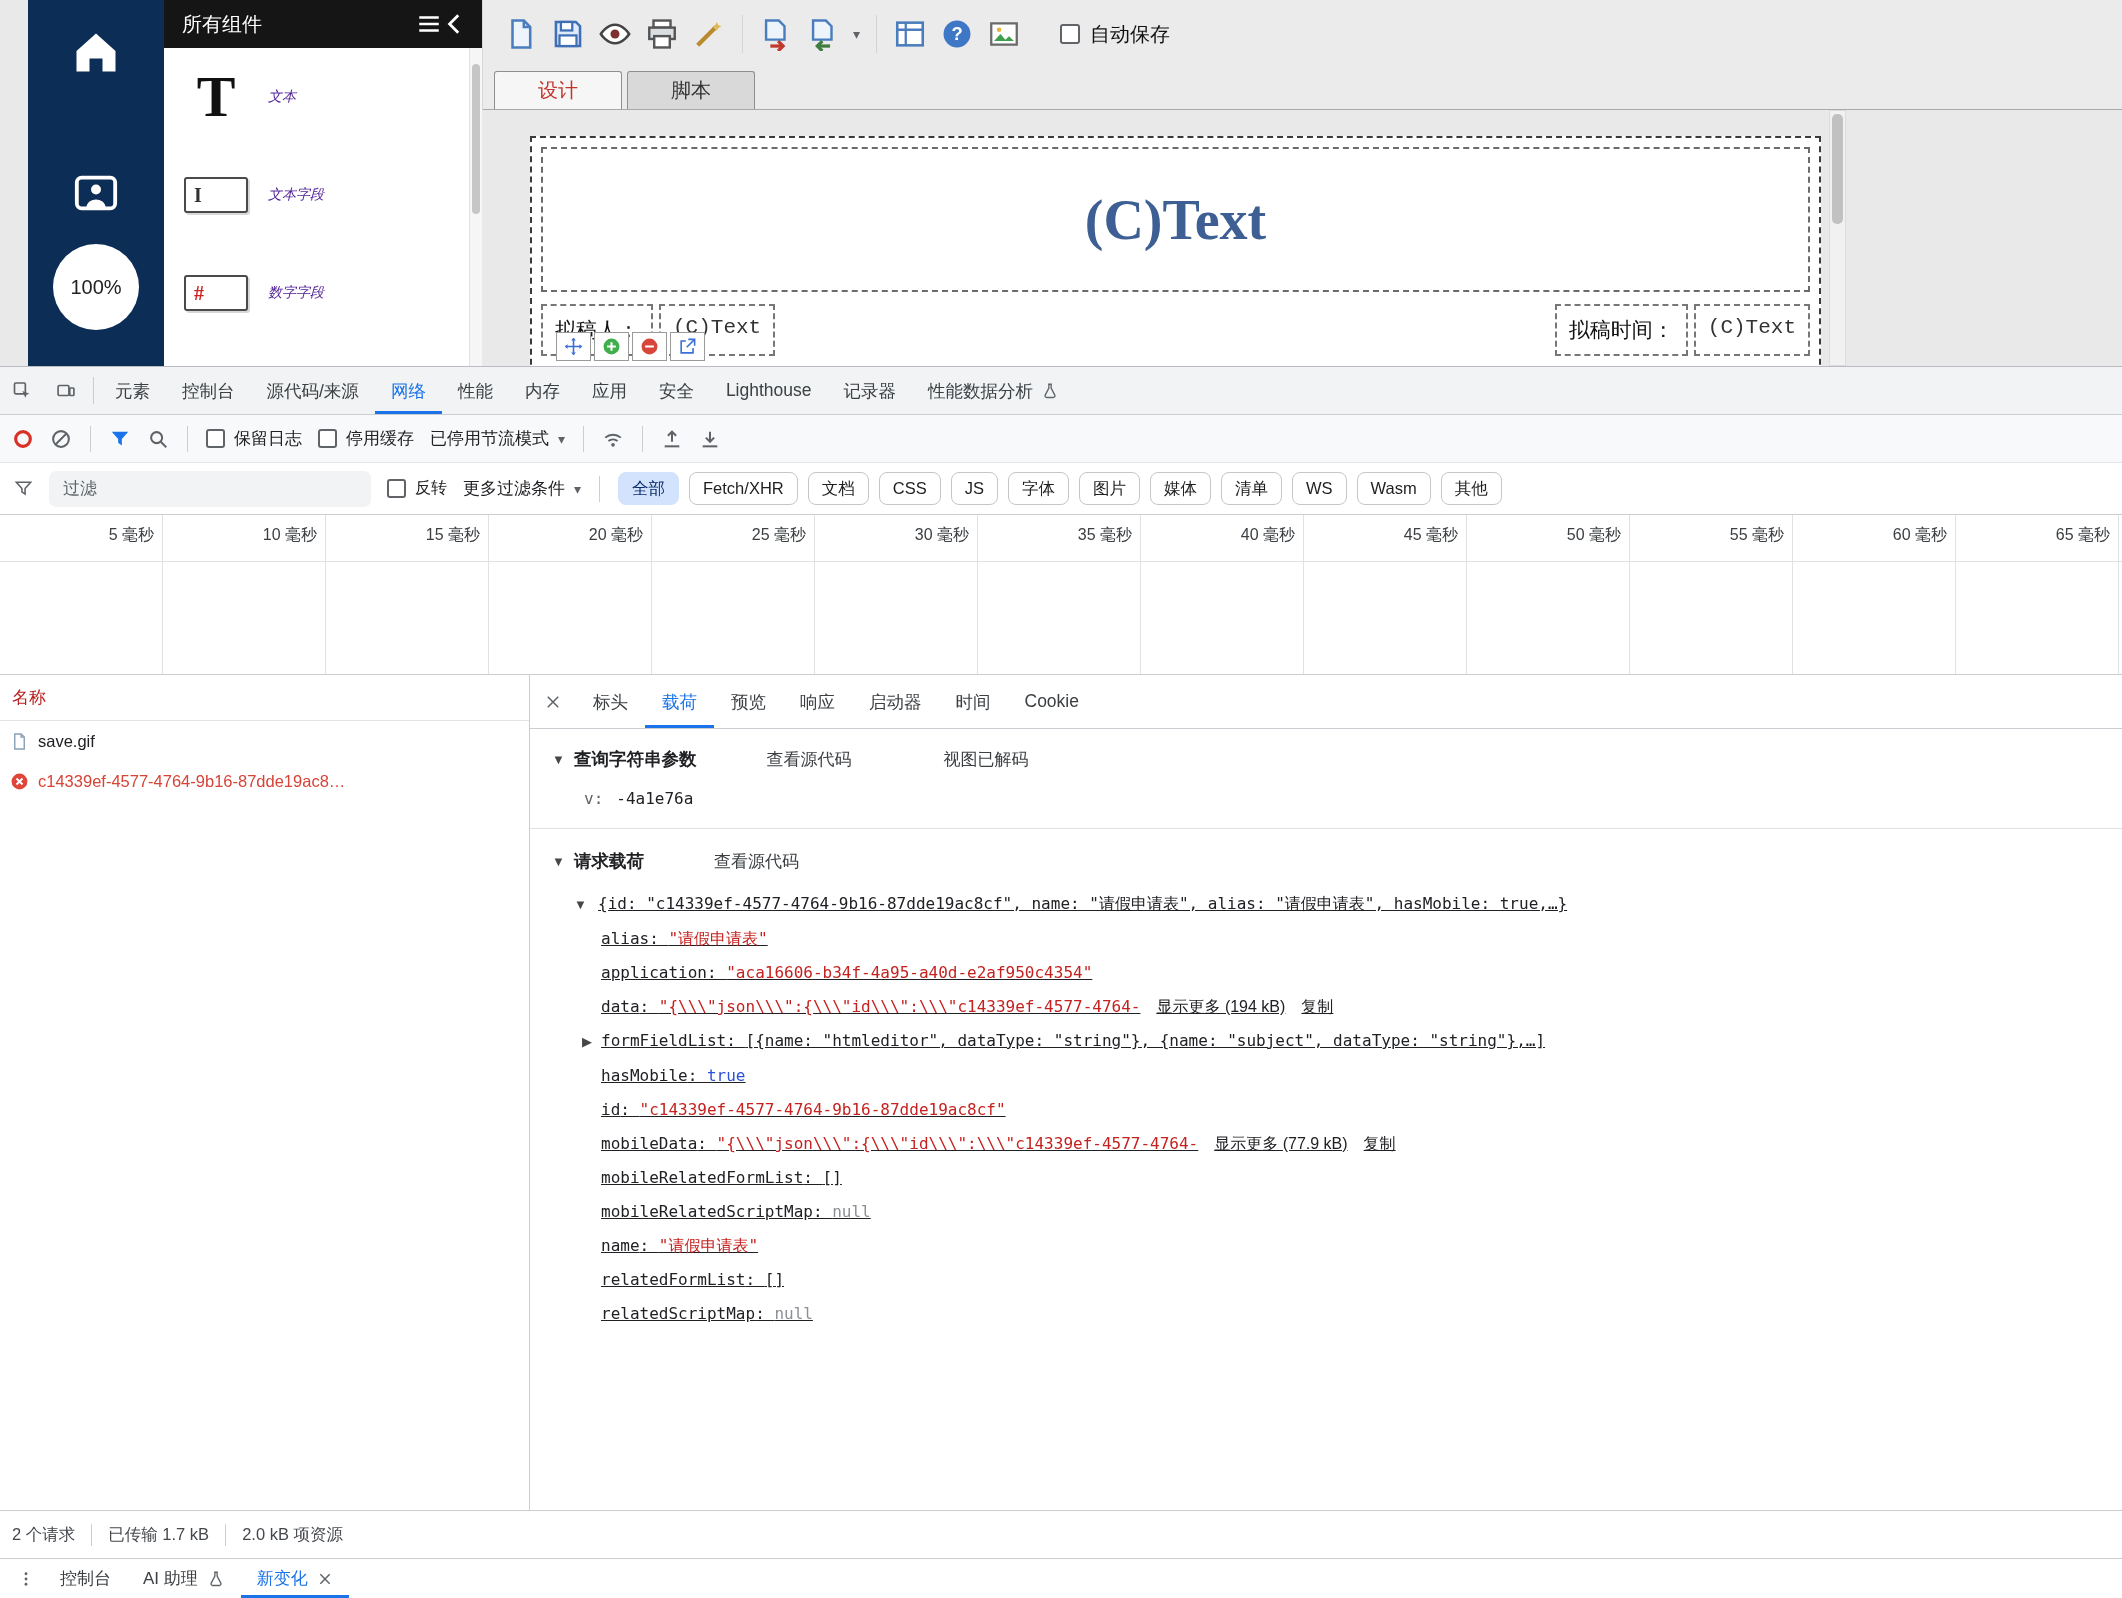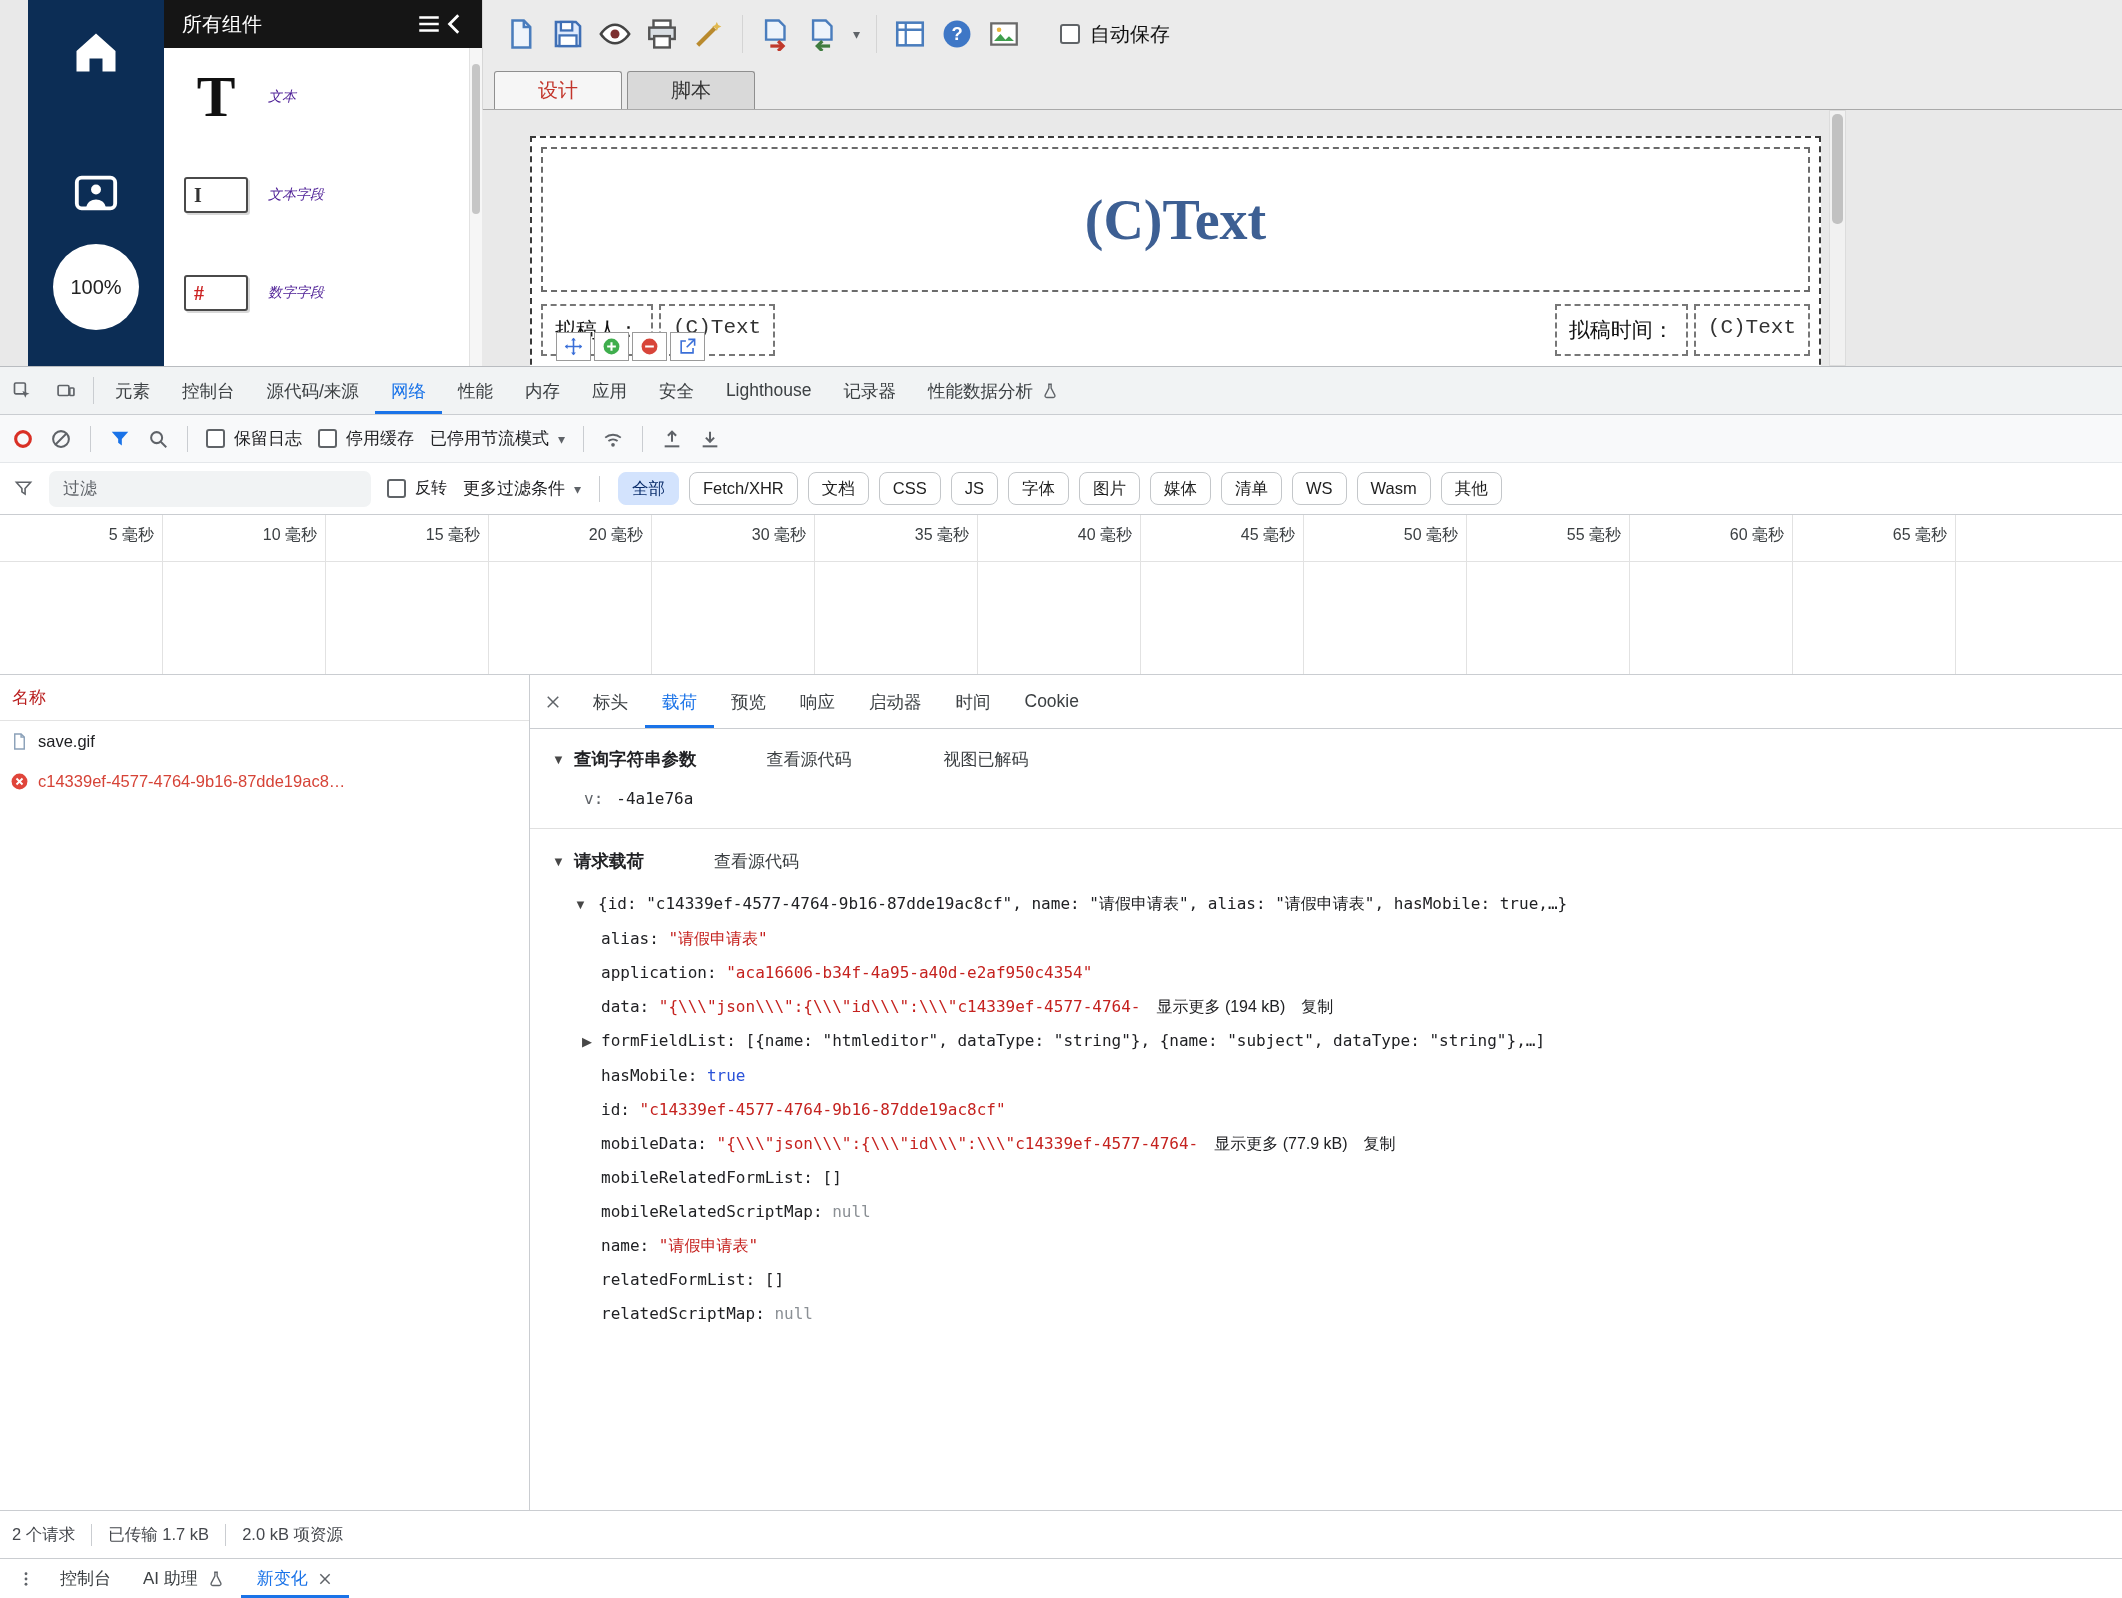--- a/index.html
+++ b/index.html
@@ -106,21 +106,21 @@
   .sec-h .tri { font-size:13px; color:#474747; width:22px; flex:none; }
   .sec-h .title { font-weight:600; font-size:17.5px; color:#202124; }
   .lnk { color:#3c4043; font-size:17px; }
   .ml70 { margin-left:70px; } .ml92 { margin-left:92px; }
   .qparam { margin:18px 0 0 54px; font-family:"DejaVu Sans Mono","Liberation Mono",monospace; font-size:16px; }
   .qparam .k { color:#5f6368; }
   .qparam .k::after { content:":"; }
   .qparam .v { color:#202124; margin-left:13px; }
   .pdivider { margin-top:20px; border-top:1px solid #e0e0e0; }
   .sec2 { margin-top:20px; }
-  .tree { margin-top:14px; font-family:"DejaVu Sans Mono","Liberation Mono",monospace; font-size:16px; line-height:34px; color:#202124; }
+  .tree { margin-top:14px; font-family:"DejaVu Sans Mono","Liberation Mono",monospace; font-size:16px; line-height:34px; color:#202124;text-decoration:underline; }
   .tln { padding-left:71px; white-space:nowrap; overflow:hidden; }
   .tln.root { padding-left:44px; }
   .tln.expandable { padding-left:52px; }
   .tri-t { font-family:"Liberation Sans","DejaVu Sans",sans-serif; font-size:13px; color:#474747; display:inline-block; width:24px; }
   .tri-s { font-family:"Liberation Sans","DejaVu Sans",sans-serif; font-size:13px; color:#474747; display:inline-block; width:19px; }
   .k { color:#202124; }
   .k::after { content:": "; white-space:pre; }
   .v-str { color:#c5221f; }
   .v-bool { color:#2b53d9; }
   .v-null { color:#8b9095; }
@@ -467,20 +467,23 @@
       <div class="tlc">
           <div class="l">10 毫秒</div>
         </div>
       <div class="tlc">
           <div class="l">15 毫秒</div>
         </div>
       <div class="tlc">
           <div class="l">20 毫秒</div>
         </div>
       <div class="tlc">
+          <div class="l">25 毫秒</div>
+        </div>
+      <div class="tlc">
           <div class="l">30 毫秒</div>
         </div>
       <div class="tlc">
           <div class="l">35 毫秒</div>
         </div>
       <div class="tlc">
           <div class="l">40 毫秒</div>
         </div>
       <div class="tlc">
           <div class="l">45 毫秒</div>

